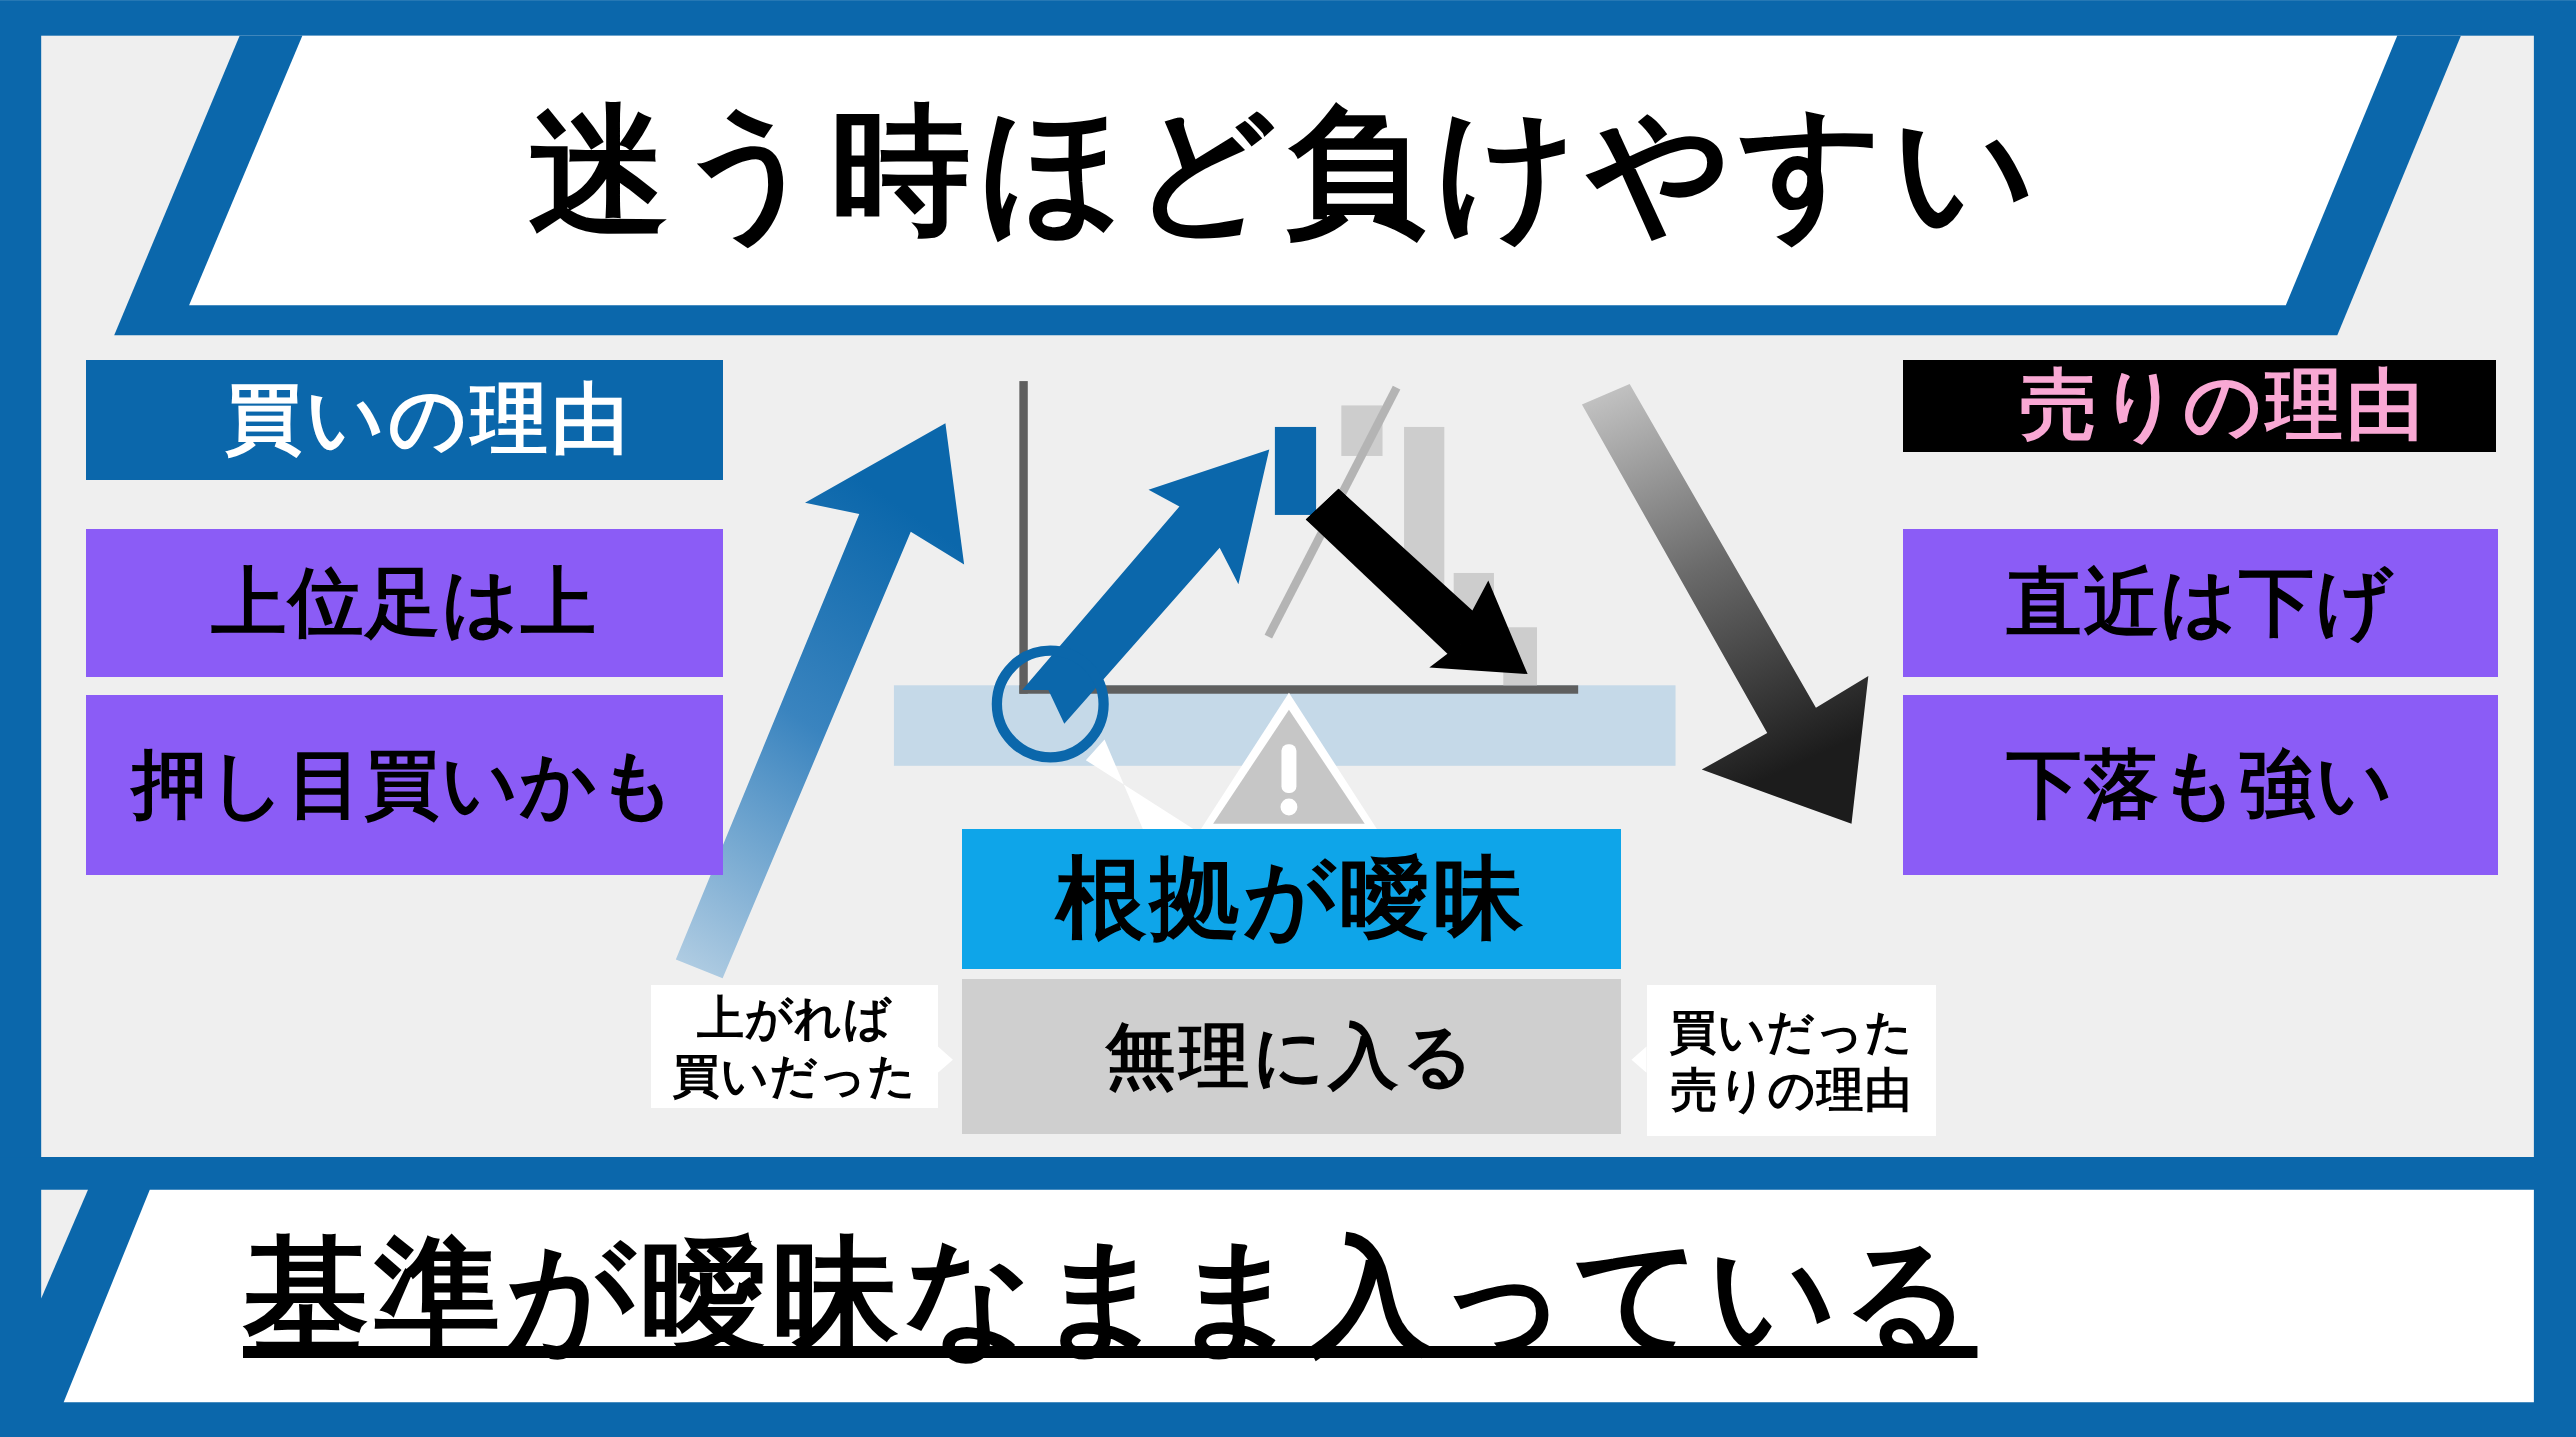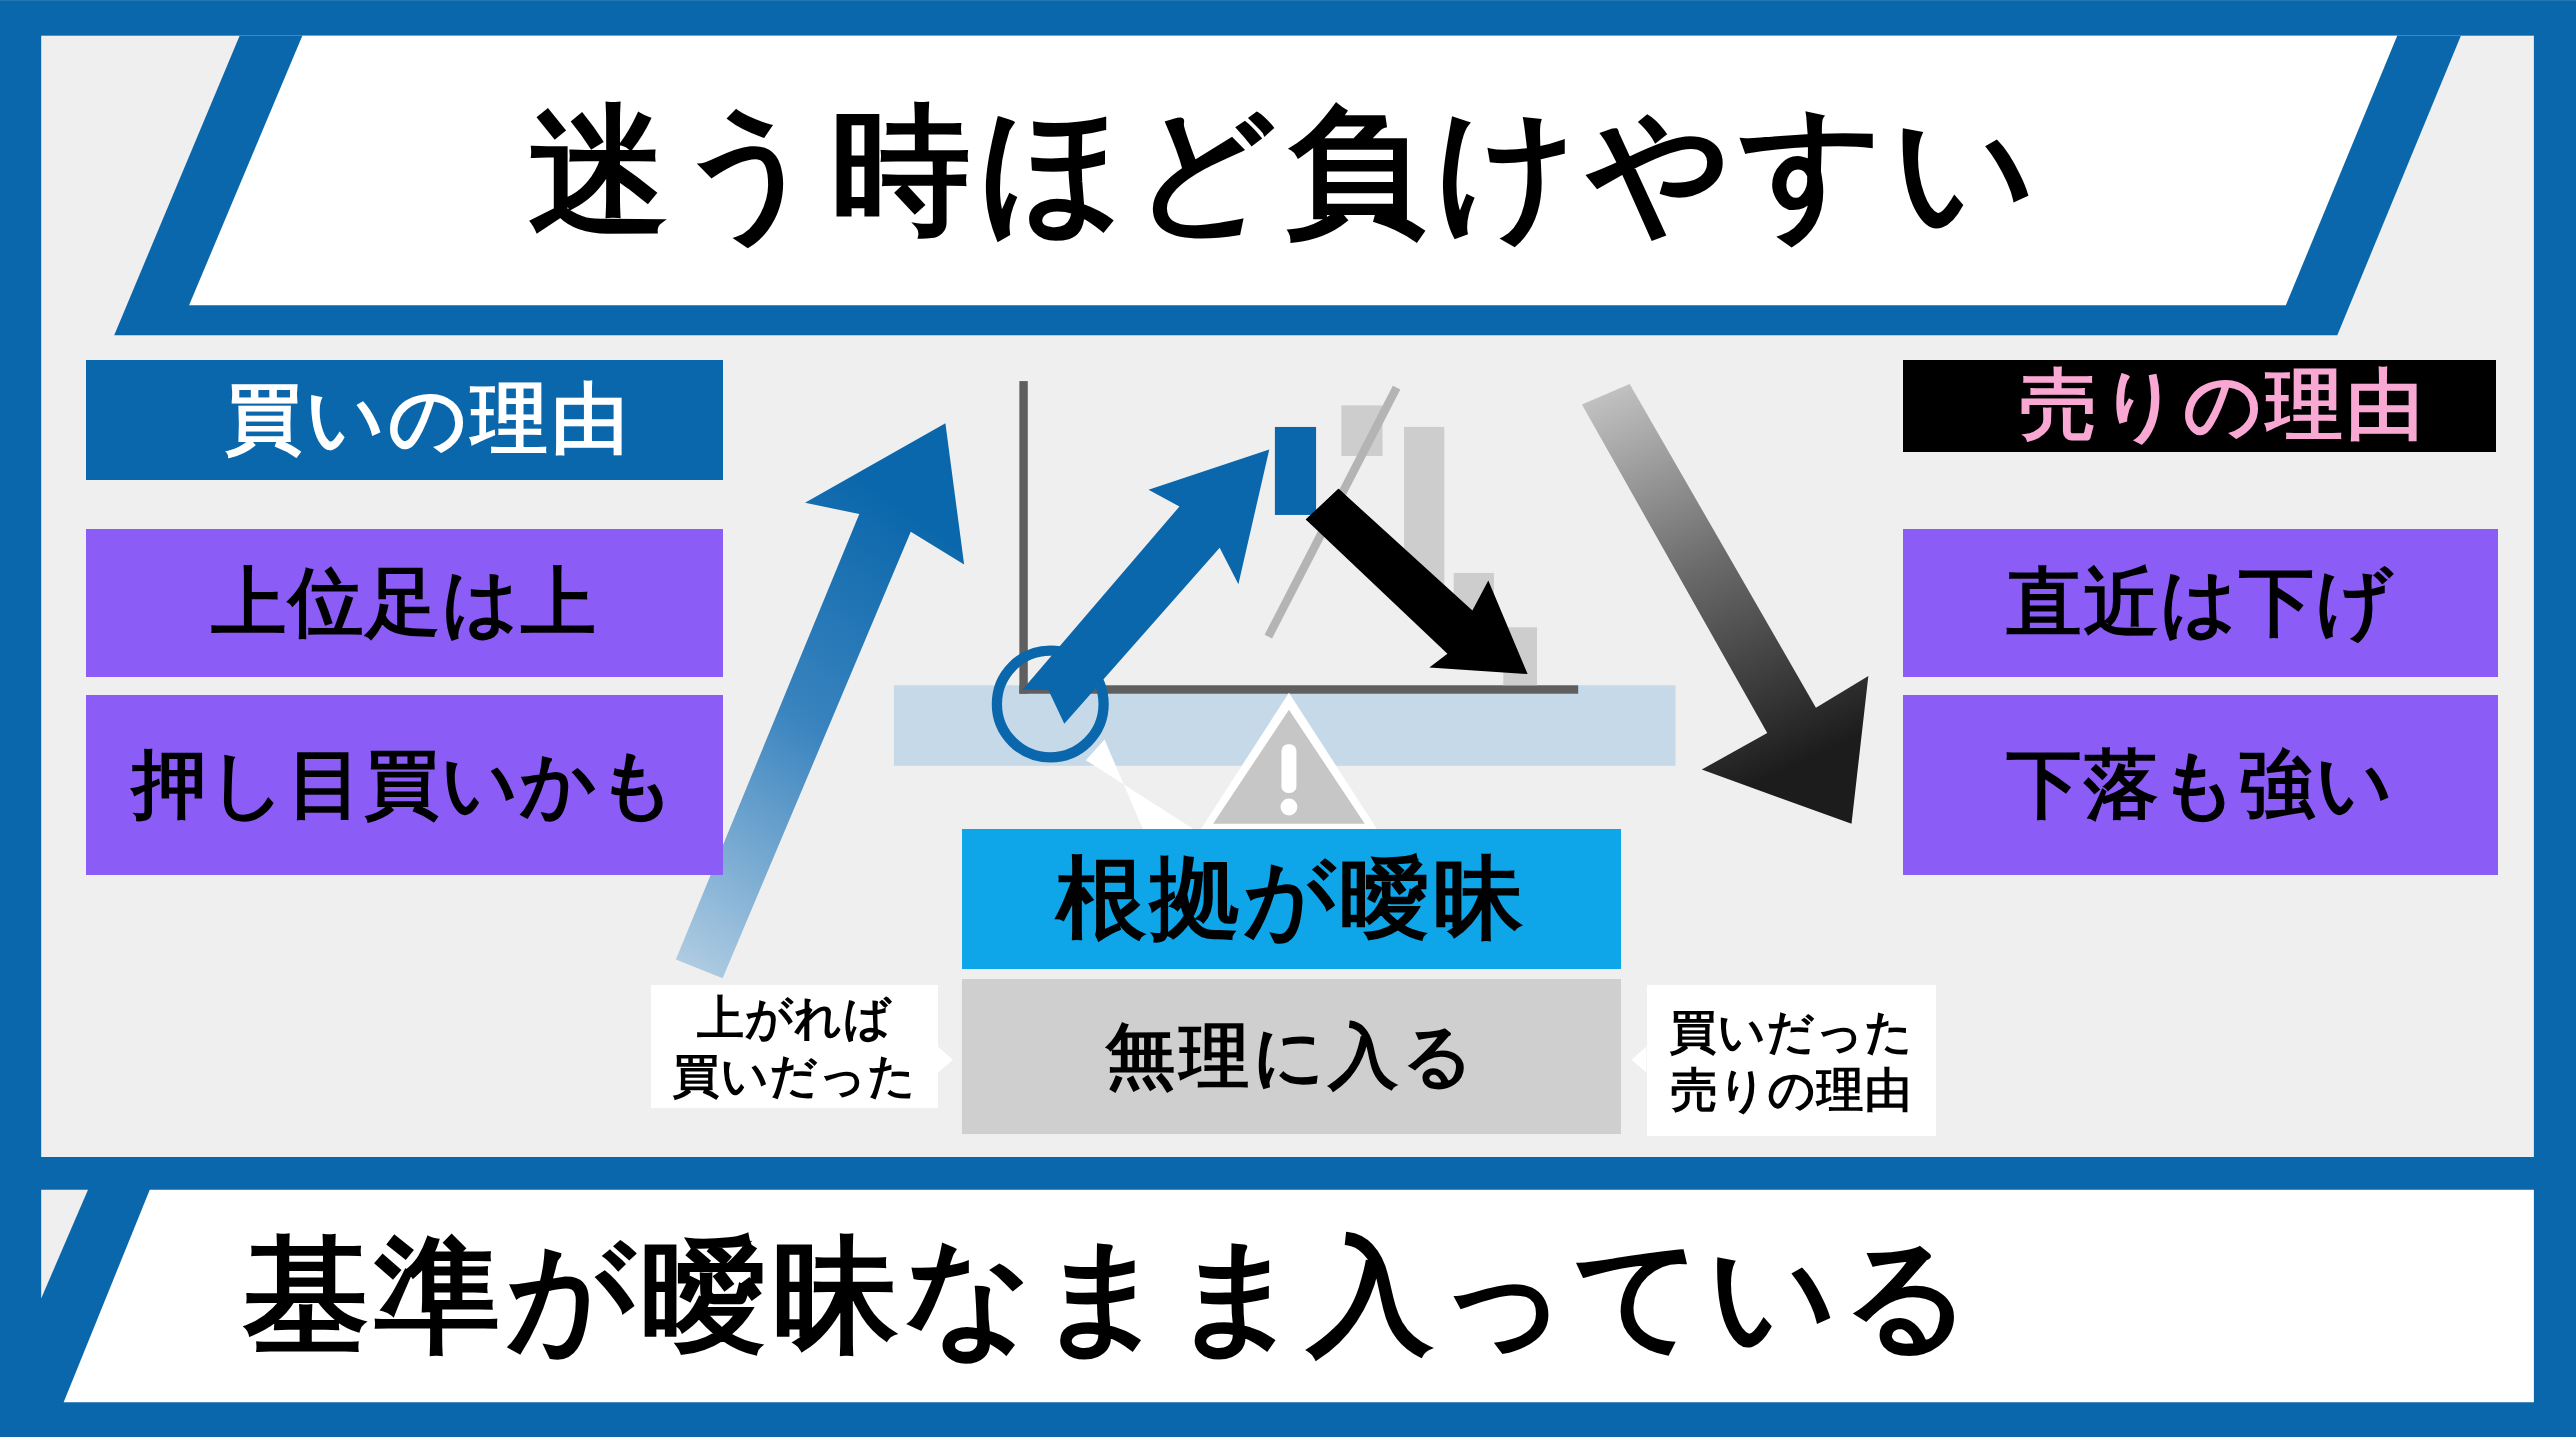--- a/index.html
+++ b/index.html
@@ -2,21 +2,21 @@
 <html style="font-size:15px"><head>
 <meta charset="utf-8">
 <style>
   html, body { margin: 0; padding: 0; background: #ffffff; }
   body { width: 2576px; height: 1438px; position: relative; overflow: hidden;
          font-family: "DejaVu Sans", "Liberation Sans", sans-serif; }
   .canvas-svg { position: absolute; left: 0; top: 0; width: 2576px; height: 1438px; }
   .label { position: absolute; display: flex; align-items: center; justify-content: center;
            font-weight: bold; white-space: nowrap; letter-spacing: 1.9px; box-sizing: border-box; }
   .title-text { font-size: 140px; color: #000; letter-spacing: 9.4px; }
-  .footer-text { font-size: 126px; color: #000; letter-spacing: 5.6px; }
+  .footer-text { font-size: 126px; color: #000; letter-spacing: 5.6px; text-decoration: underline; }
   .hdr { font-size: 77px; letter-spacing: 3.7px; padding-left: 48px; }
   .item { font-size: 75px; color: #000; background: #8b5cf6; letter-spacing: 1.9px; margin-top: 28px; }
   .center-top { font-size: 90px; color: #000; background: #0ea5e9; letter-spacing: 3.7px; }
   .center-bottom { font-size: 70px; color: #000; background: #cfcfcf; letter-spacing: 3.7px; }
   .note { flex-direction: column; font-size: 47px; line-height: 58px; color: #000;
           background: #ffffff; letter-spacing: 0.9px; }
   .note span { display: block; }
 </style>
 </head>
 <body>

